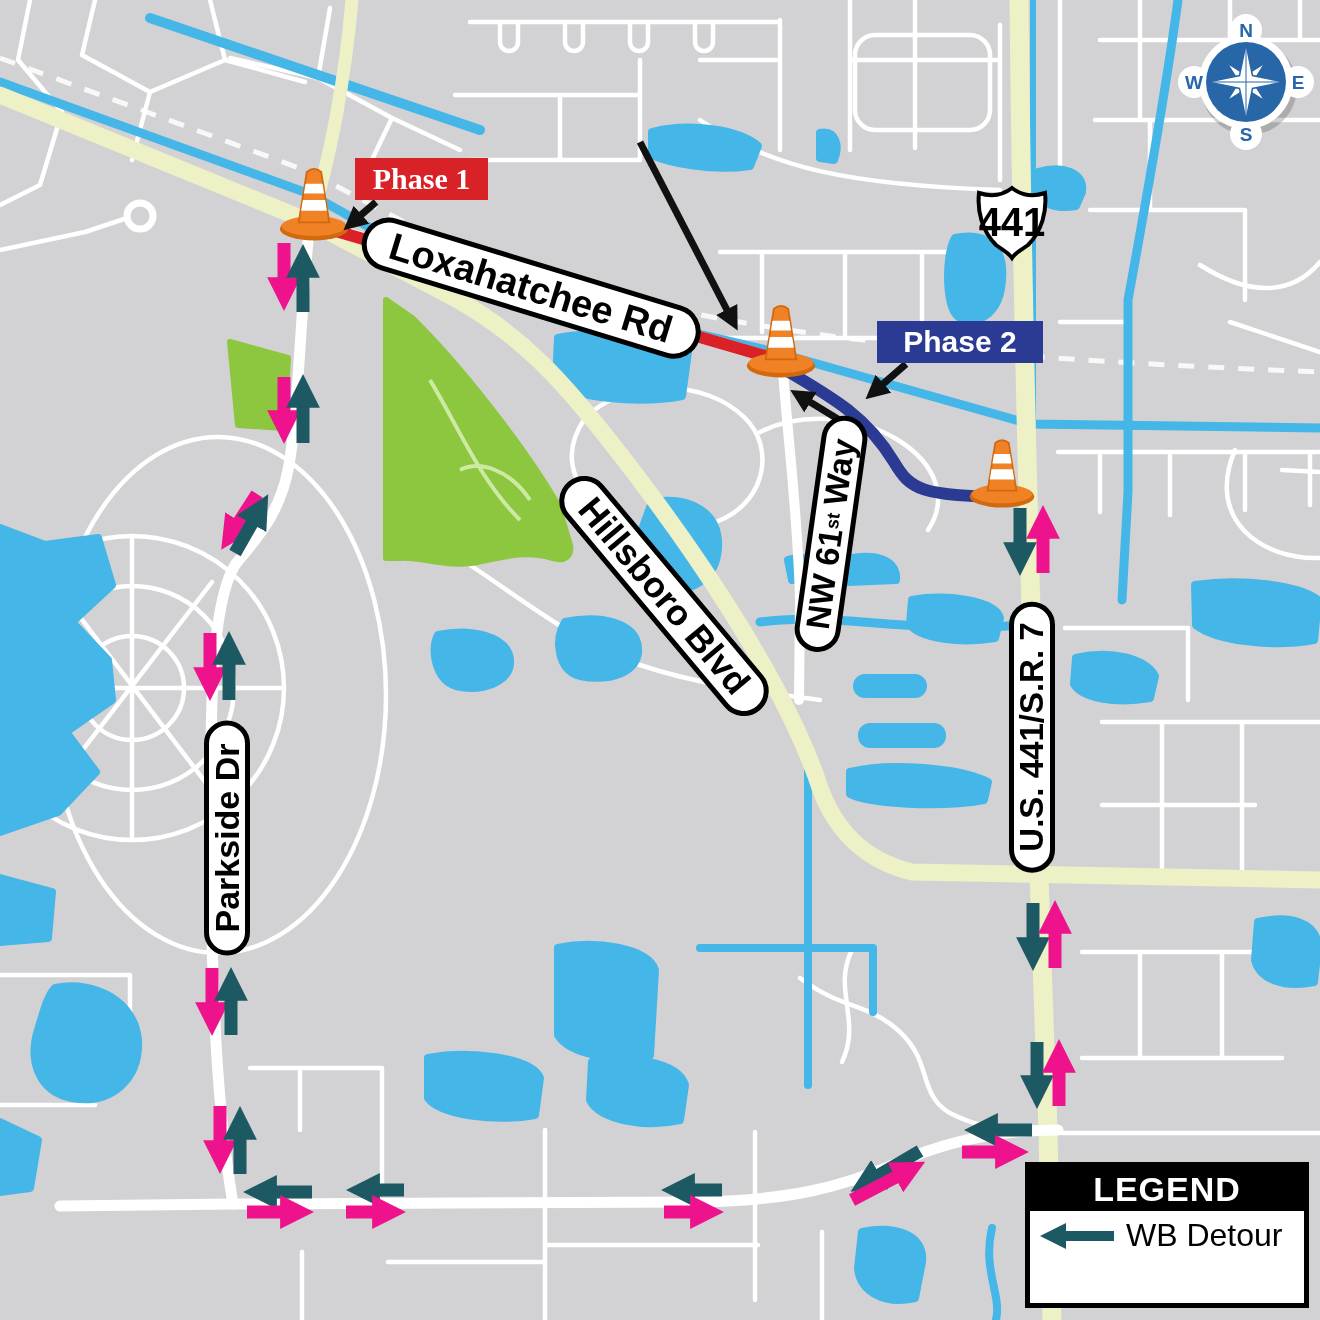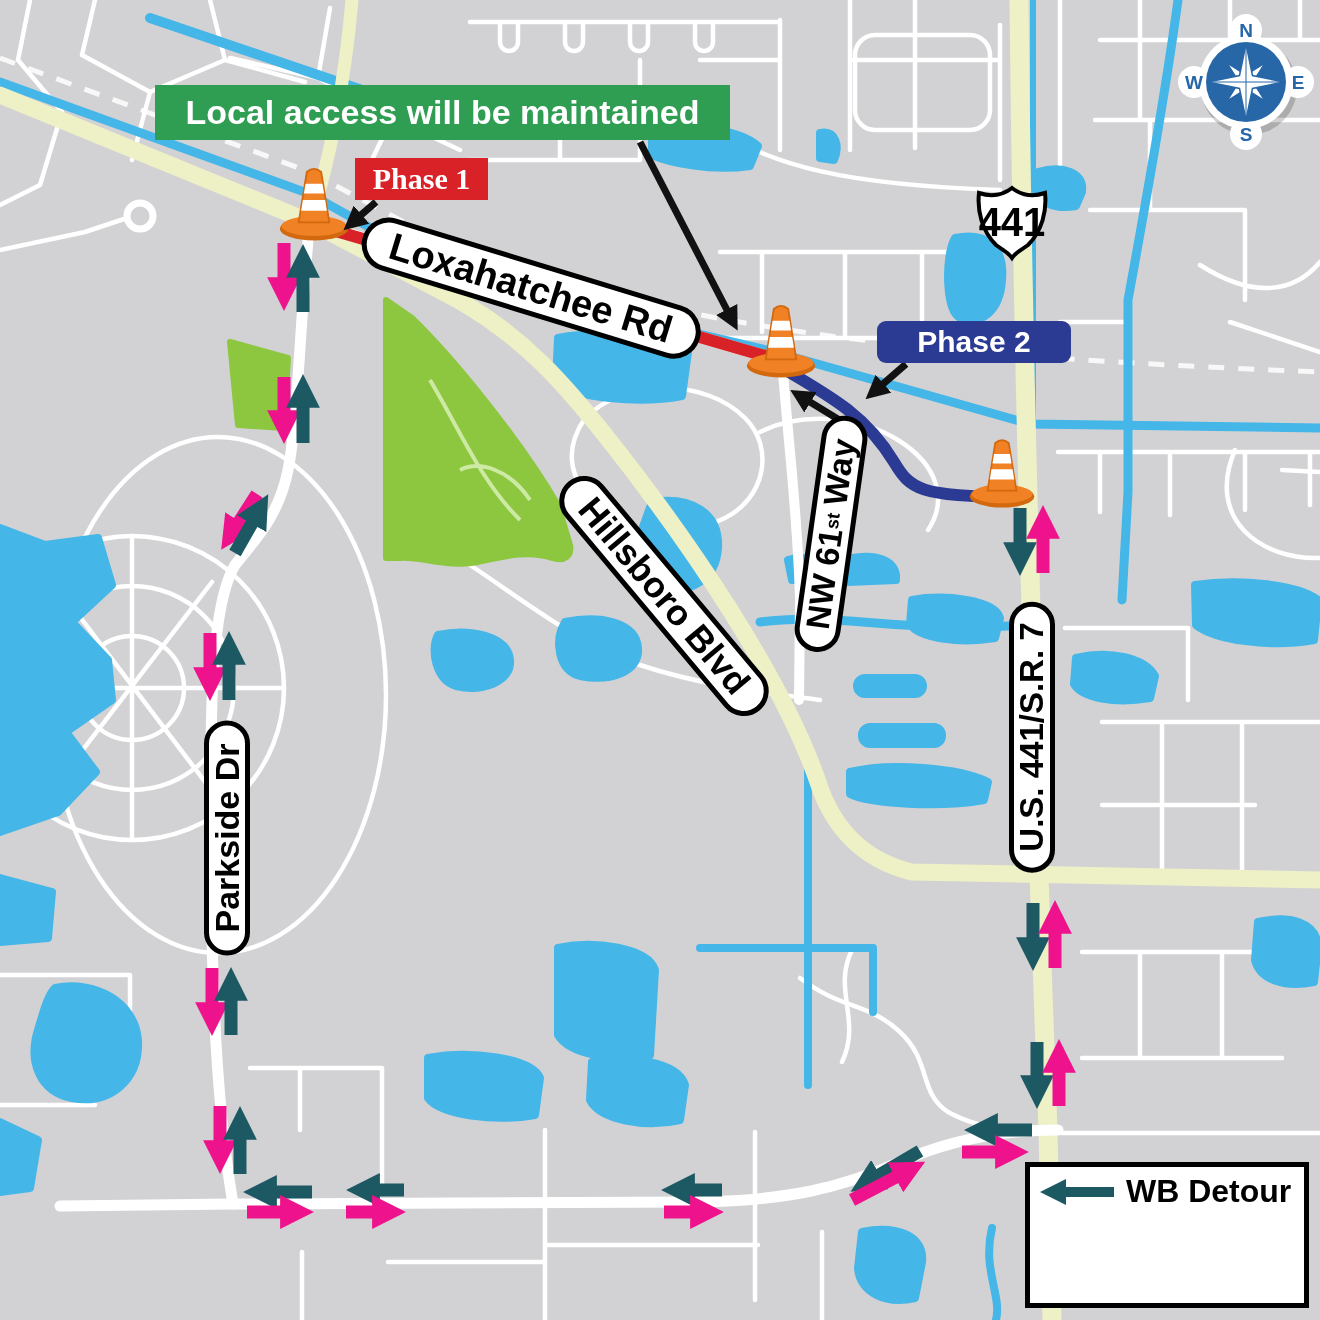--- a/index.html
+++ b/index.html
@@ -9,21 +9,21 @@
   }
   #map{position:absolute;left:0;top:0;}
   .overlay{position:absolute;left:0;top:0;width:1320px;height:1320px;pointer-events:none;}
   
   .banner{
     position:absolute;display:flex;align-items:center;justify-content:center;
     color:#fff;font-weight:700;white-space:nowrap;box-sizing:border-box;
   }
   .banner-green{left:155px;top:85px;width:575px;height:55px;background:#2f9e53;font-size:34px;}
   .banner-red{left:355px;top:158px;width:133px;height:42px;background:#d92128;font-size:30px;font-family:Liberation Serif, serif;}
-  .banner-blue{left:877px;top:321px;width:194px;height:42px;background:#2b3a92;font-size:30px;border-radius:9px;}
+  .banner-blue{left:877px;top:321px;width:166px;height:42px;background:#2b3a92;font-size:30px;}
   
   .pill{
     position:absolute;display:flex;align-items:center;justify-content:center;
     background:#fff;border:5px solid #000;border-radius:999px;
     color:#000;font-weight:700;white-space:nowrap;box-sizing:border-box;
     transform-origin:center center;
   }
   .pill sup{font-size:0.55em;vertical-align:super;line-height:0;}
   .pill .suffix{margin-left:8px;}
   #pill-lox{left:531px;top:288px;height:54px;padding:0 24px;font-size:38px;transform:translate(-50%,-50%) rotate(17deg);}
@@ -35,21 +35,21 @@
   
   #legend{
     position:absolute;left:1025px;top:1162px;width:284px;height:146px;
     background:#fff;border:5px solid #000;box-sizing:border-box;
   }
   #legend .hdr{
     width:100%;height:44px;background:#000;color:#fff;display:flex;
     align-items:center;justify-content:center;font-weight:700;font-size:34px;letter-spacing:1px;
   }
   #legend .row{display:flex;align-items:center;gap:12px;padding:6px 0 0 10px;}
-  #legend .row .lab{font-weight:700;font-size:32px;color:#000;}
+  #legend .row .lab{font-weight:400;font-size:32px;color:#000;}
 </style>
 </head>
 <body>
 
 <div id="stage">
 
 <svg id="map" width="1320" height="1320" viewBox="0 0 1320 1320">
   <defs>
     <marker id="mh-teal" viewBox="0 0 4 4" refX="0.1" refY="2" markerWidth="2.6" markerHeight="2.6" orient="auto">
       <path d="M0,0 L4,2 L0,4 Z" fill="#1d5963"></path>
@@ -222,35 +222,35 @@
       <text x="0" y="-45">N</text>
       <text x="52" y="7">E</text>
       <text x="0" y="59">S</text>
       <text x="-52" y="7">W</text>
     </g>
   </g>
 </svg>
 
 <div class="overlay">
 
-  <div class="banner banner-green">Local access will be maintained</div>
   <div class="banner banner-red">Phase 1</div>
   <div class="banner banner-blue">Phase 2</div>
 
   <div class="pill" id="pill-lox">Loxahatchee Rd</div>
   <div class="pill" id="pill-hills">Hillsboro Blvd</div>
   <div class="pill" id="pill-nw61">
     <span>NW 61</span>
         <sup>st</sup>
         <span class="suffix">Way</span>
   </div>
   <div class="pill" id="pill-parkside">Parkside Dr</div>
   <div class="pill" id="pill-us441">U.S. 441/S.R. 7</div>
 
   <div id="legend">
+    <div class="hdr">LEGEND</div>
     <div class="row">
       <svg width="74" height="26">
         <polygon points="74,8 26,8 26,0 0,13 26,26 26,18 74,18" fill="#1d5963"></polygon>
       </svg>
       <span class="lab">WB Detour</span>
     </div>
   </div>
 </div>
 
 </div>

